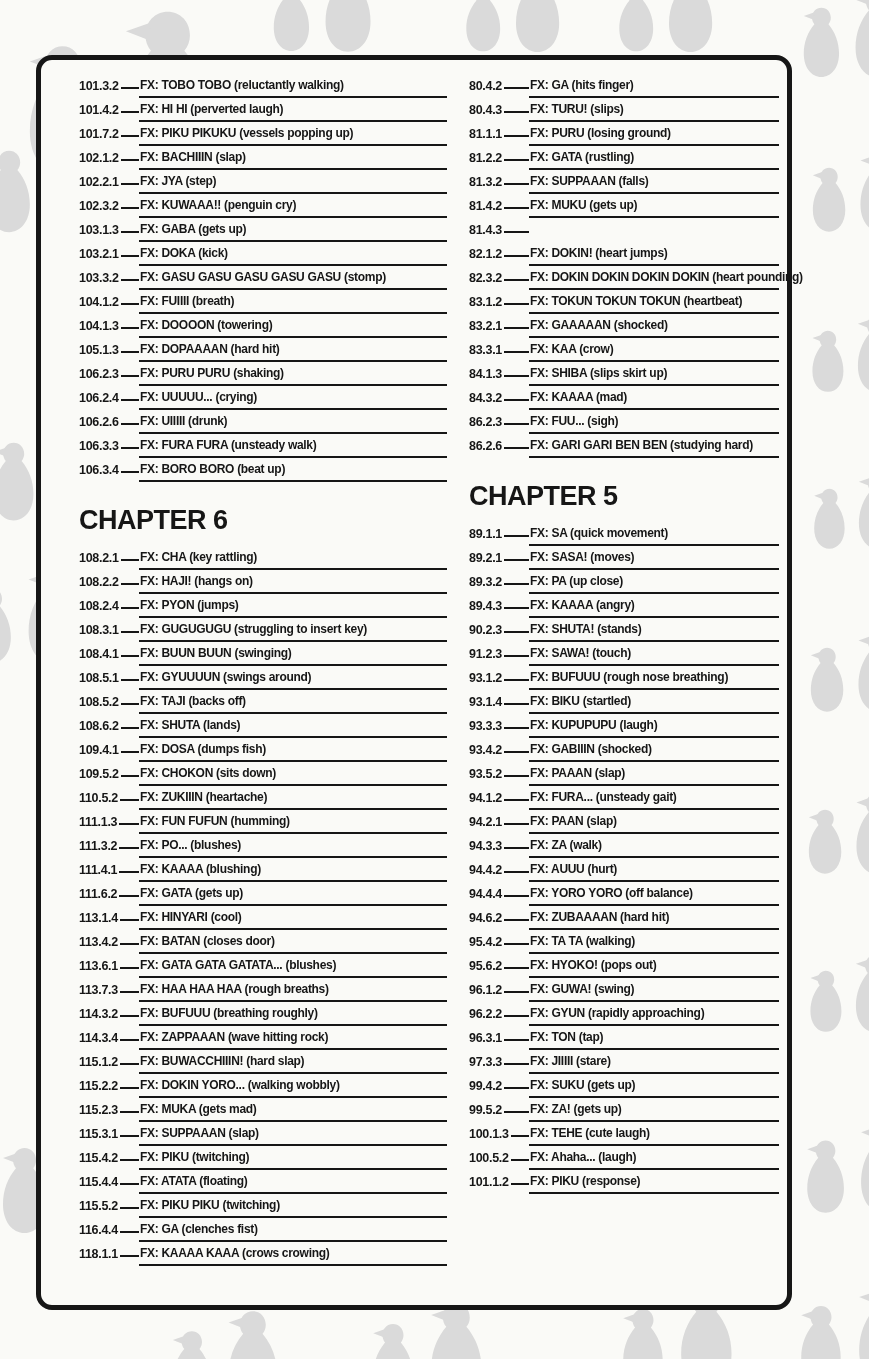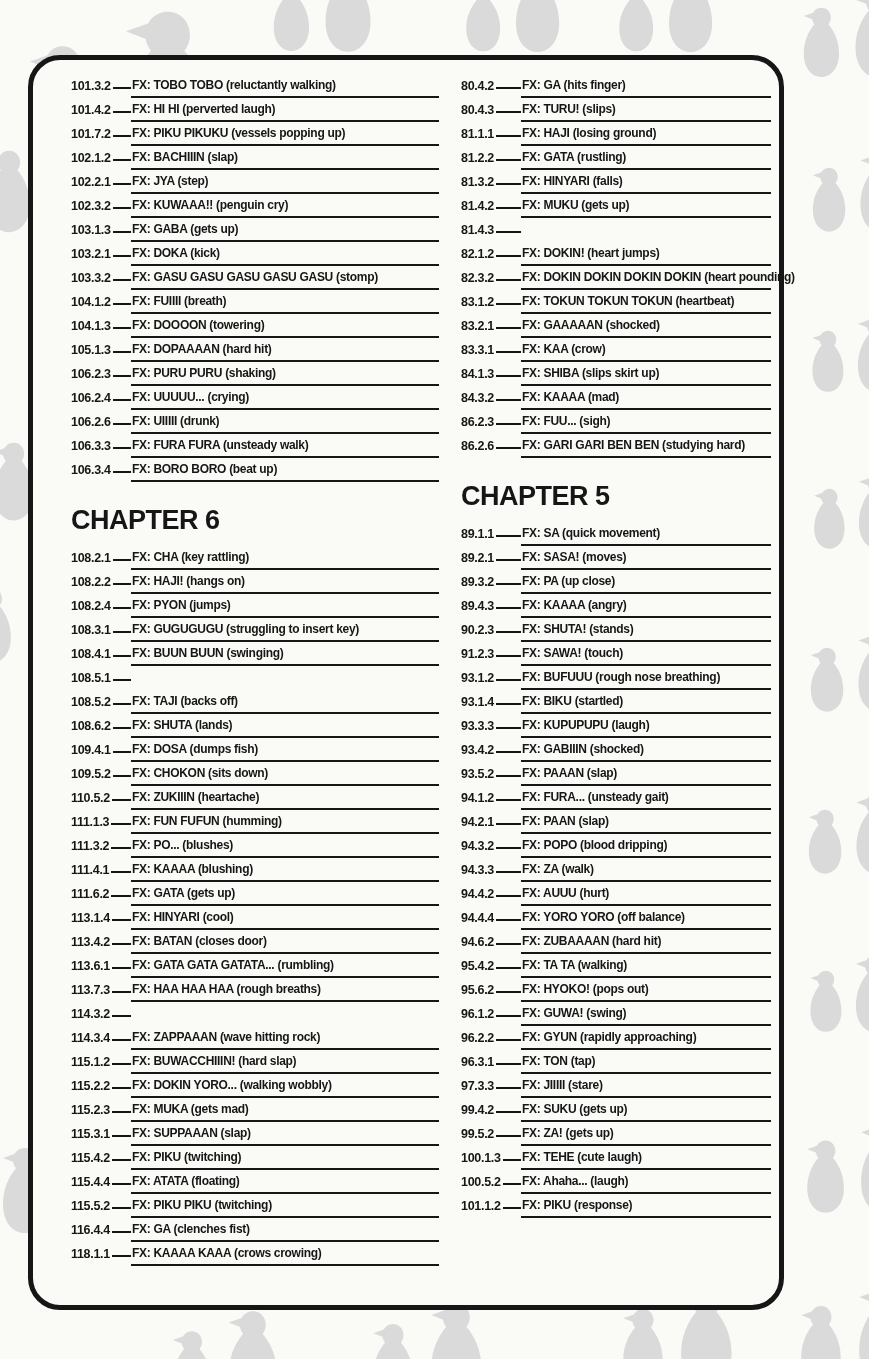--- a/index.html
+++ b/index.html
@@ -14,23 +14,23 @@
     width:869px;height:1359px;
     background:var(--paper);
     overflow:hidden;
     font-family:"Liberation Sans","DejaVu Sans",sans-serif;
     color:var(--ink);
   }
   
   .pg{position:absolute;color:var(--watermark);opacity:.92;}
   
   .box{
-    position:absolute;left:28px;top:55px;width:756px;height:1255px;
+    position:absolute;left:36px;top:55px;width:756px;height:1255px;
     border:5px solid var(--ink);
-    border-radius:32px;
+    border-radius:16px;
     background:var(--paper);
     display:flex;
     padding:14px 8px 0 38px;
     gap:22px;
   }
   .col{display:flex;flex-direction:column;}
   .col-left{width:368px;flex:none;}
   .col-right{flex:1;min-width:0;}
   .chapter{
     font-size:27px;font-weight:700;letter-spacing:-.5px;
@@ -306,20 +306,21 @@
       <span class="refline"></span>
     </span>
     <span class="fx">FX: BUUN BUUN (swinging)</span>
   </div>
 
   <div class="entry">
     <span class="refwrap">
       <span class="ref">108.5.1</span>
       <span class="refline"></span>
     </span>
+    <span class="fx">FX: GYUUUUN (swings around)</span>
   </div>
 
   <div class="entry">
     <span class="refwrap">
       <span class="ref">108.5.2</span>
       <span class="refline"></span>
     </span>
     <span class="fx">FX: TAJI (backs off)</span>
   </div>
 
@@ -401,36 +402,37 @@
       <span class="refline"></span>
     </span>
     <span class="fx">FX: BATAN (closes door)</span>
   </div>
 
   <div class="entry">
     <span class="refwrap">
       <span class="ref">113.6.1</span>
       <span class="refline"></span>
     </span>
-    <span class="fx">FX: GATA GATA GATATA... (rumbling)</span>
+    <span class="fx">FX: GATA GATA GATATA... (blushes)</span>
   </div>
 
   <div class="entry">
     <span class="refwrap">
       <span class="ref">113.7.3</span>
       <span class="refline"></span>
     </span>
     <span class="fx">FX: HAA HAA HAA (rough breaths)</span>
   </div>
 
   <div class="entry">
     <span class="refwrap">
       <span class="ref">114.3.2</span>
       <span class="refline"></span>
     </span>
+    <span class="fx">FX: BUFUUU (breathing roughly)</span>
   </div>
 
   <div class="entry">
     <span class="refwrap">
       <span class="ref">114.3.4</span>
       <span class="refline"></span>
     </span>
     <span class="fx">FX: ZAPPAAAN (wave hitting rock)</span>
   </div>
 
@@ -521,37 +523,37 @@
       <span class="refline"></span>
     </span>
     <span class="fx">FX: TURU! (slips)</span>
   </div>
 
   <div class="entry">
     <span class="refwrap">
       <span class="ref">81.1.1</span>
       <span class="refline"></span>
     </span>
-    <span class="fx">FX: HAJI (losing ground)</span>
+    <span class="fx">FX: PURU (losing ground)</span>
   </div>
 
   <div class="entry">
     <span class="refwrap">
       <span class="ref">81.2.2</span>
       <span class="refline"></span>
     </span>
     <span class="fx">FX: GATA (rustling)</span>
   </div>
 
   <div class="entry">
     <span class="refwrap">
       <span class="ref">81.3.2</span>
       <span class="refline"></span>
     </span>
-    <span class="fx">FX: HINYARI (falls)</span>
+    <span class="fx">FX: SUPPAAAN (falls)</span>
   </div>
 
   <div class="entry">
     <span class="refwrap">
       <span class="ref">81.4.2</span>
       <span class="refline"></span>
     </span>
     <span class="fx">FX: MUKU (gets up)</span>
   </div>
 
@@ -735,27 +737,20 @@
   </div>
 
   <div class="entry">
     <span class="refwrap">
       <span class="ref">94.2.1</span>
       <span class="refline"></span>
     </span>
     <span class="fx">FX: PAAN (slap)</span>
   </div>
 
-  <div class="entry">
-    <span class="refwrap">
-      <span class="ref">94.3.2</span>
-      <span class="refline"></span>
-    </span>
-    <span class="fx">FX: POPO (blood dripping)</span>
-  </div>
 
   <div class="entry">
     <span class="refwrap">
       <span class="ref">94.3.3</span>
       <span class="refline"></span>
     </span>
     <span class="fx">FX: ZA (walk)</span>
   </div>
 
   <div class="entry">

